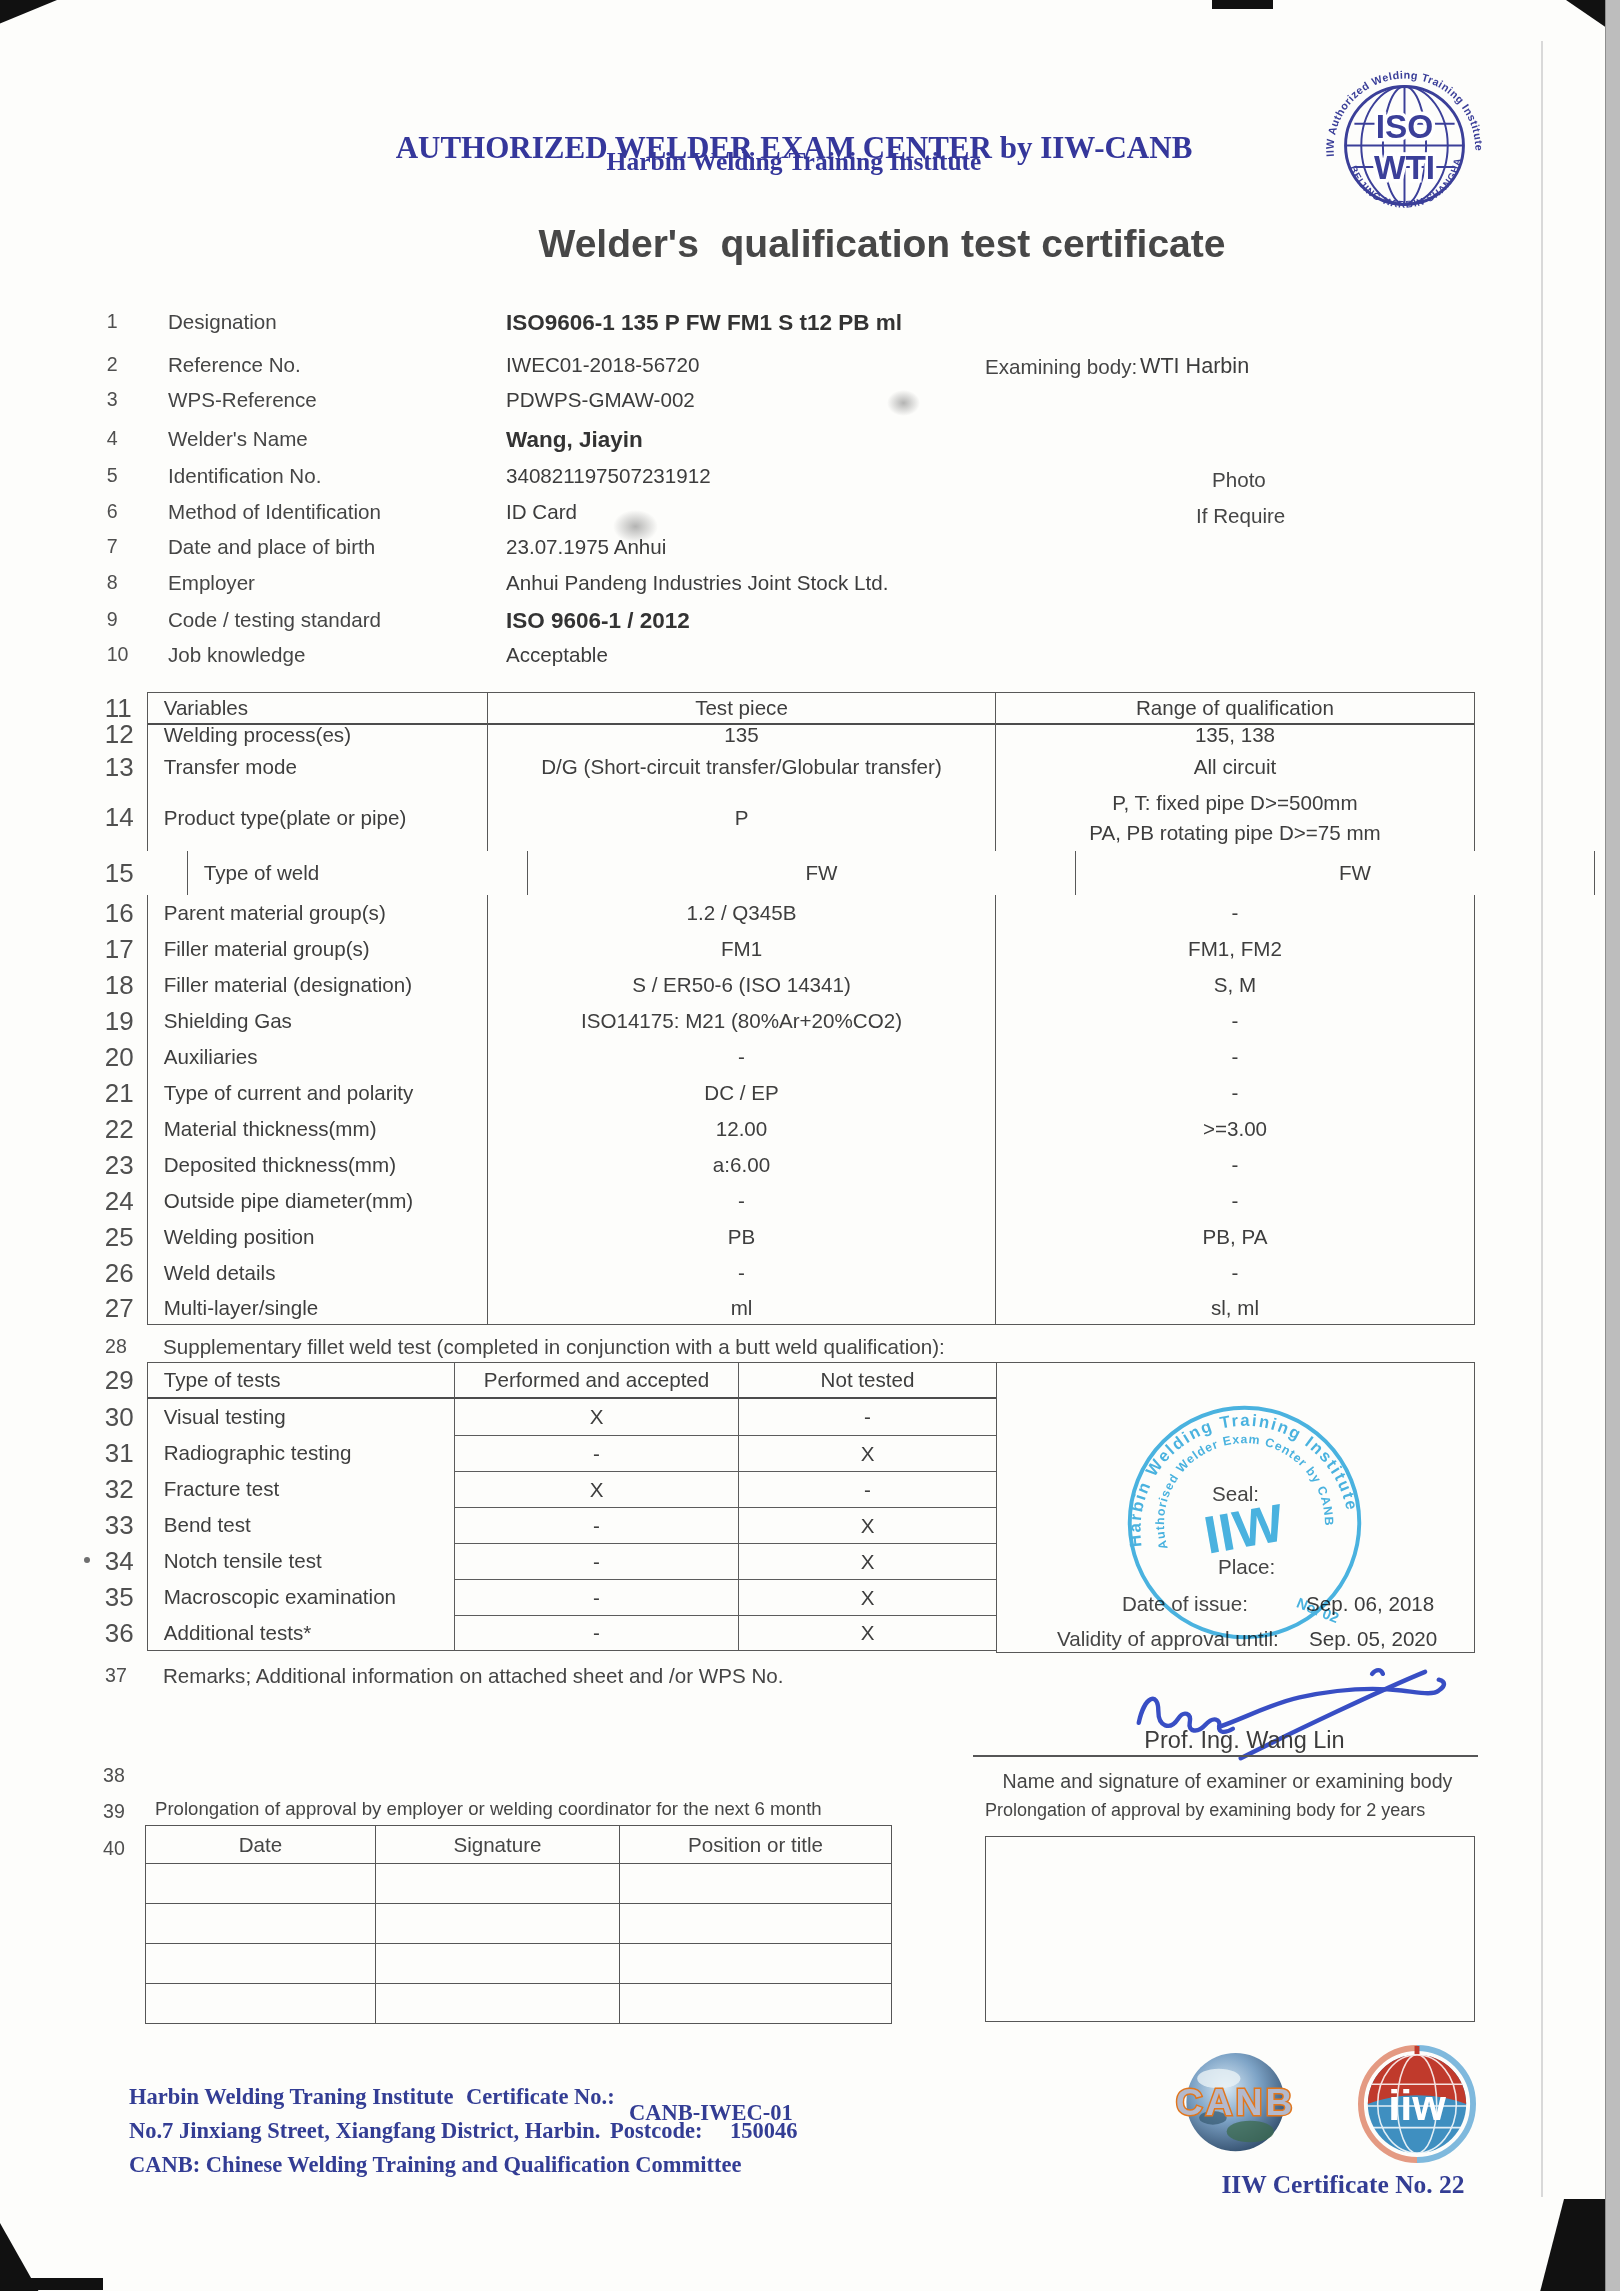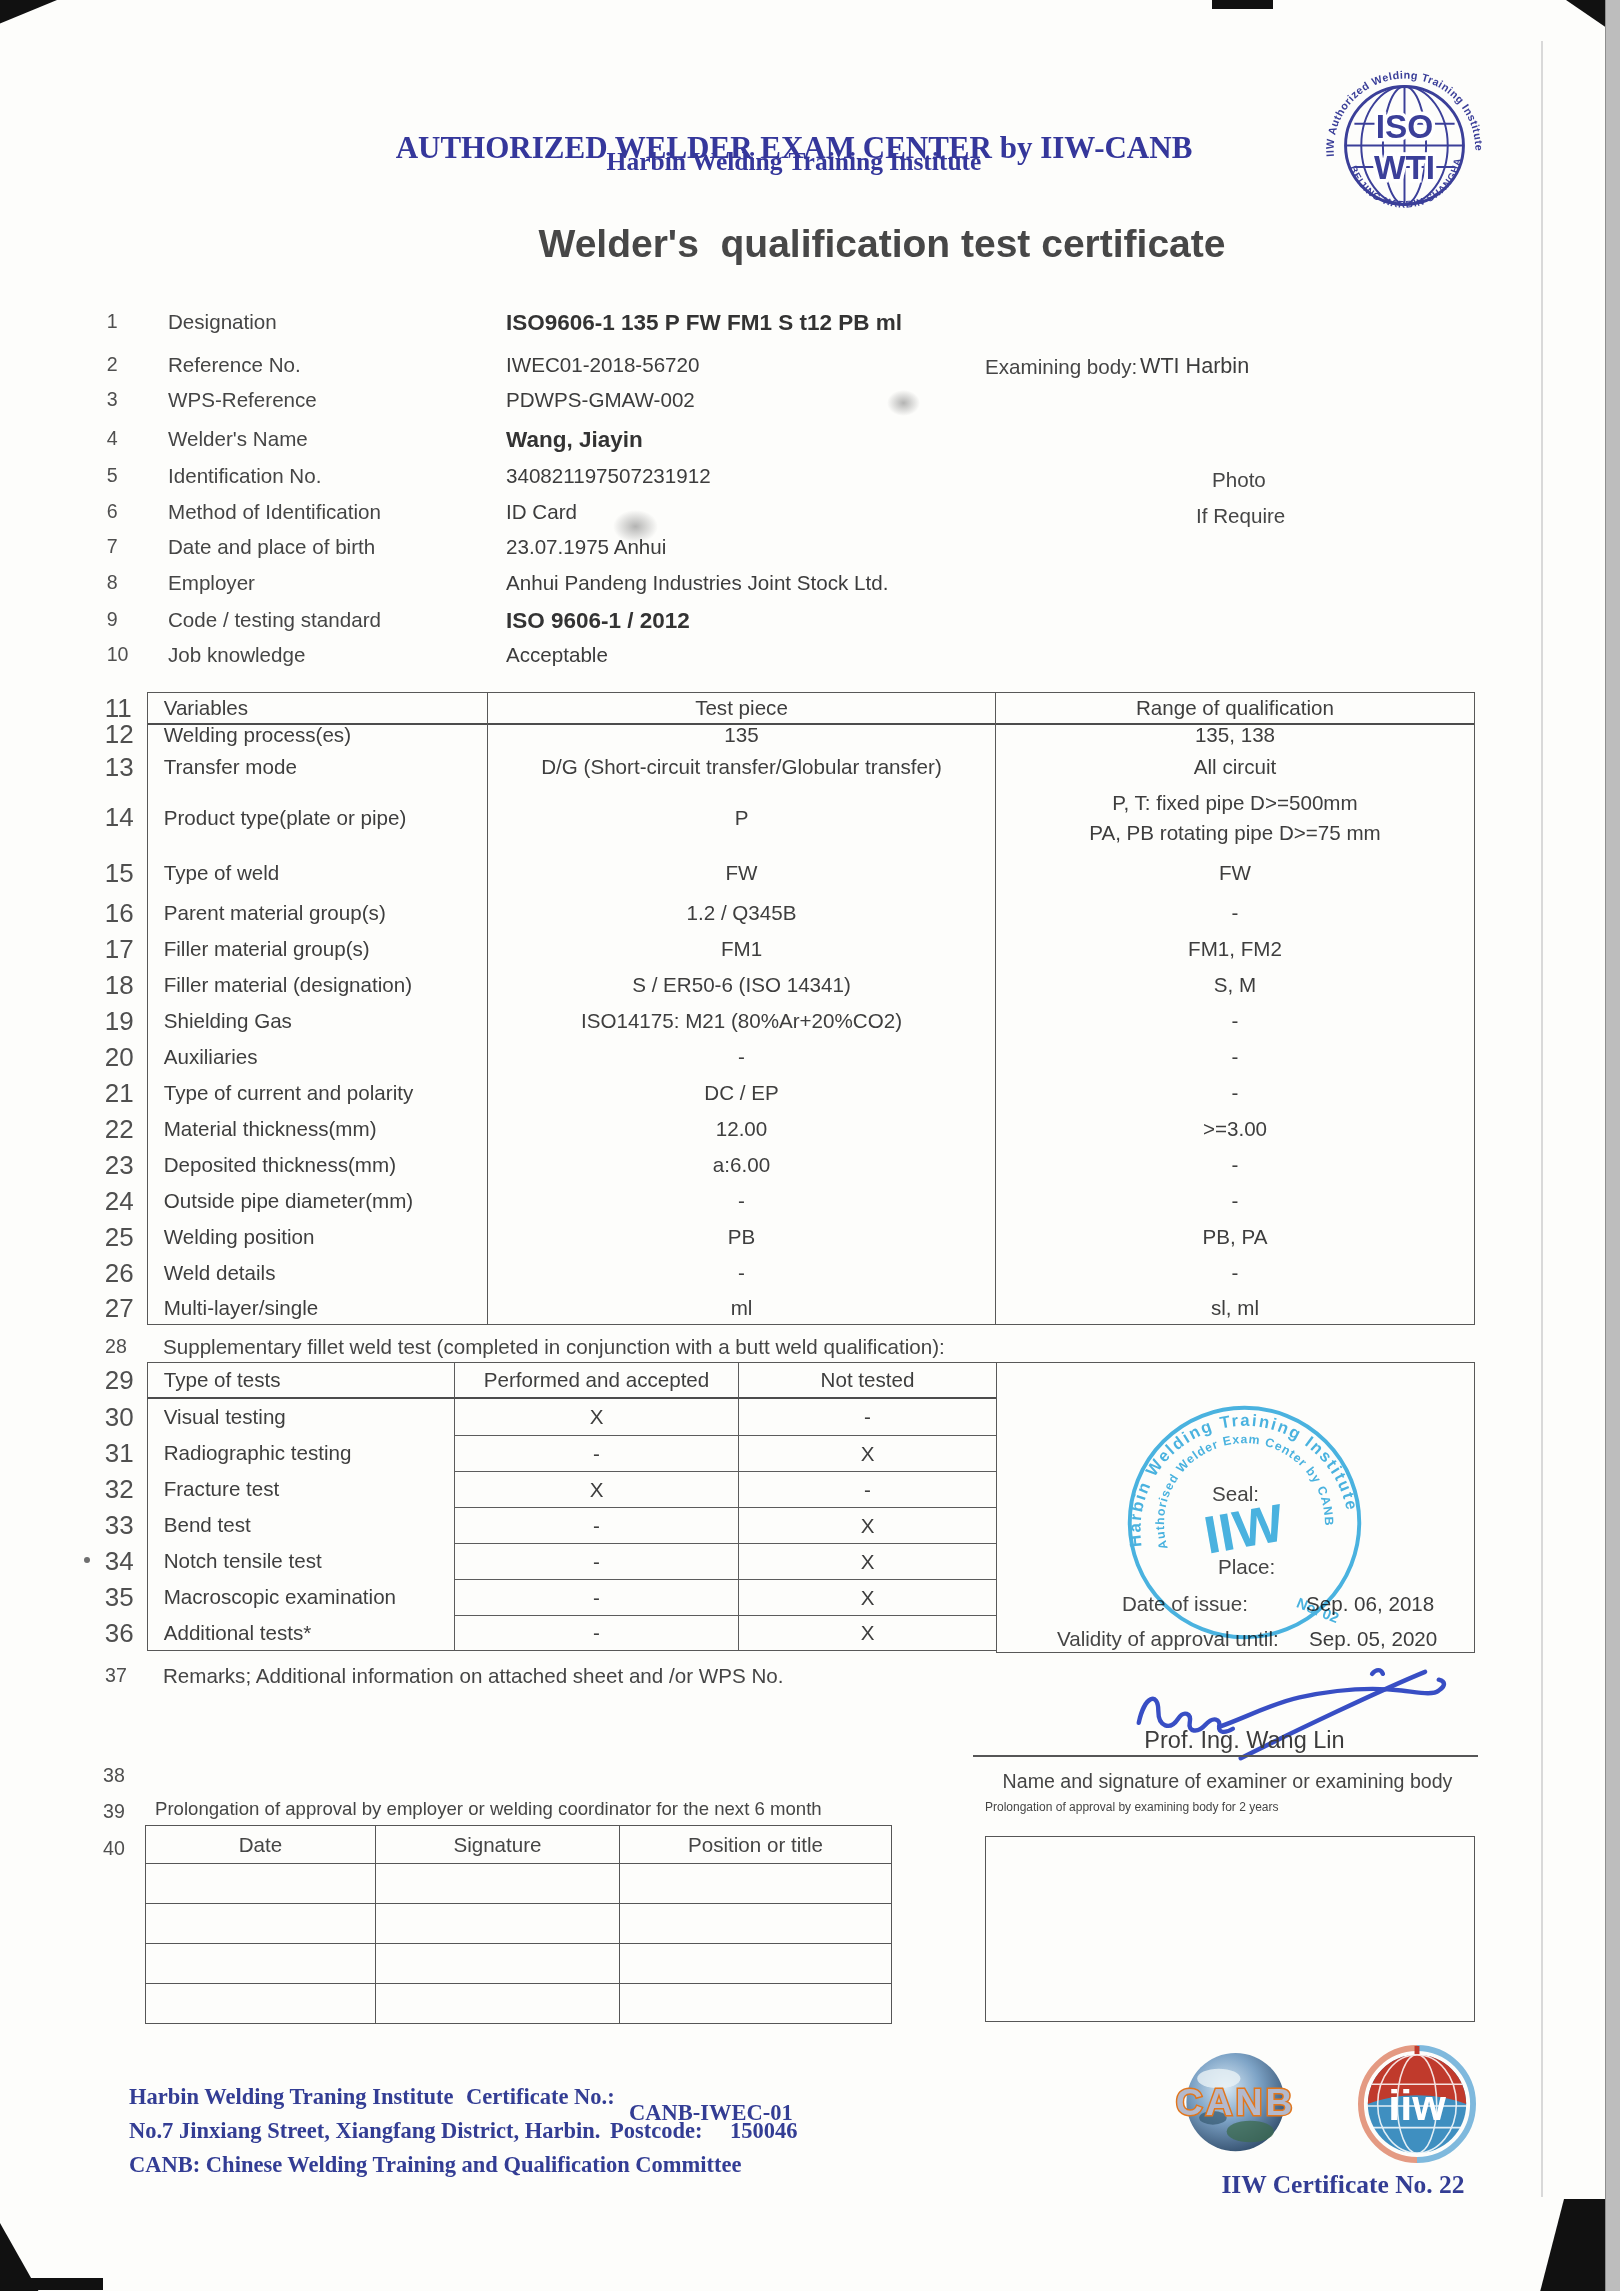--- a/index.html
+++ b/index.html
@@ -170,21 +170,21 @@
       <div class="cell c-test">D/G (Short-circuit transfer/Globular transfer)</div>
       <div class="cell c-range">All circuit</div>
     </div>
     <div class="mrow" style="height:67px;">
       <div class="cell c-num">14</div>
       <div class="cell c-lbl">Product type(plate or pipe)</div>
       <div class="cell c-test">P</div>
       <div class="cell c-range">P, T: fixed pipe D&gt;=500mm
 PA, PB rotating pipe D&gt;=75 mm</div>
     </div>
-    <div class="mrow" style="height:44px;">
+    <div class="mrow" style="height:44px;gap:40px;">
       <div class="cell c-num">15</div>
       <div class="cell c-lbl">Type of weld</div>
       <div class="cell c-test">FW</div>
       <div class="cell c-range">FW</div>
     </div>
     <div class="mrow" style="height:36px;">
       <div class="cell c-num">16</div>
       <div class="cell c-lbl">Parent material group(s)</div>
       <div class="cell c-test">1.2 / Q345B</div>
       <div class="cell c-range">-</div>
@@ -347,21 +347,21 @@
     </g>
   </svg>
   <div class="abs val" style="left:1019px;top:1727px;width:451px;text-align:center;font-size:23.5px;">Prof. Ing. Wang Lin</div>
   <div class="sigline"></div>
   <div class="abs lbl" style="left:980px;top:1770px;width:495px;text-align:center;font-size:19.6px;">Name and signature of examiner or examining body</div>
 
   <span class="abs num" style="left:103px;top:1764px;">38</span>
   <span class="abs num" style="left:103px;top:1800px;">39</span>
   <span class="abs num" style="left:103px;top:1837px;">40</span>
   <span class="abs lbl" style="left:155px;top:1798px;font-size:18.6px;">Prolongation of approval by employer or welding coordinator for the next 6 month</span>
-  <span class="abs lbl" style="left:985px;top:1800px;font-size:12px;">Prolongation of approval by examining body for 2 years</span>
+  <span class="abs lbl" style="left:985px;top:1800px;font-size:18px;">Prolongation of approval by examining body for 2 years</span>
 
   <div class="ptable">
     <div class="pcell h">Date</div>
     <div class="pcell h">Signature</div>
     <div class="pcell h">Position or title</div>
     <div class="pcell"></div>
       <div class="pcell"></div>
       <div class="pcell"></div>
     <div class="pcell"></div>
       <div class="pcell"></div>

